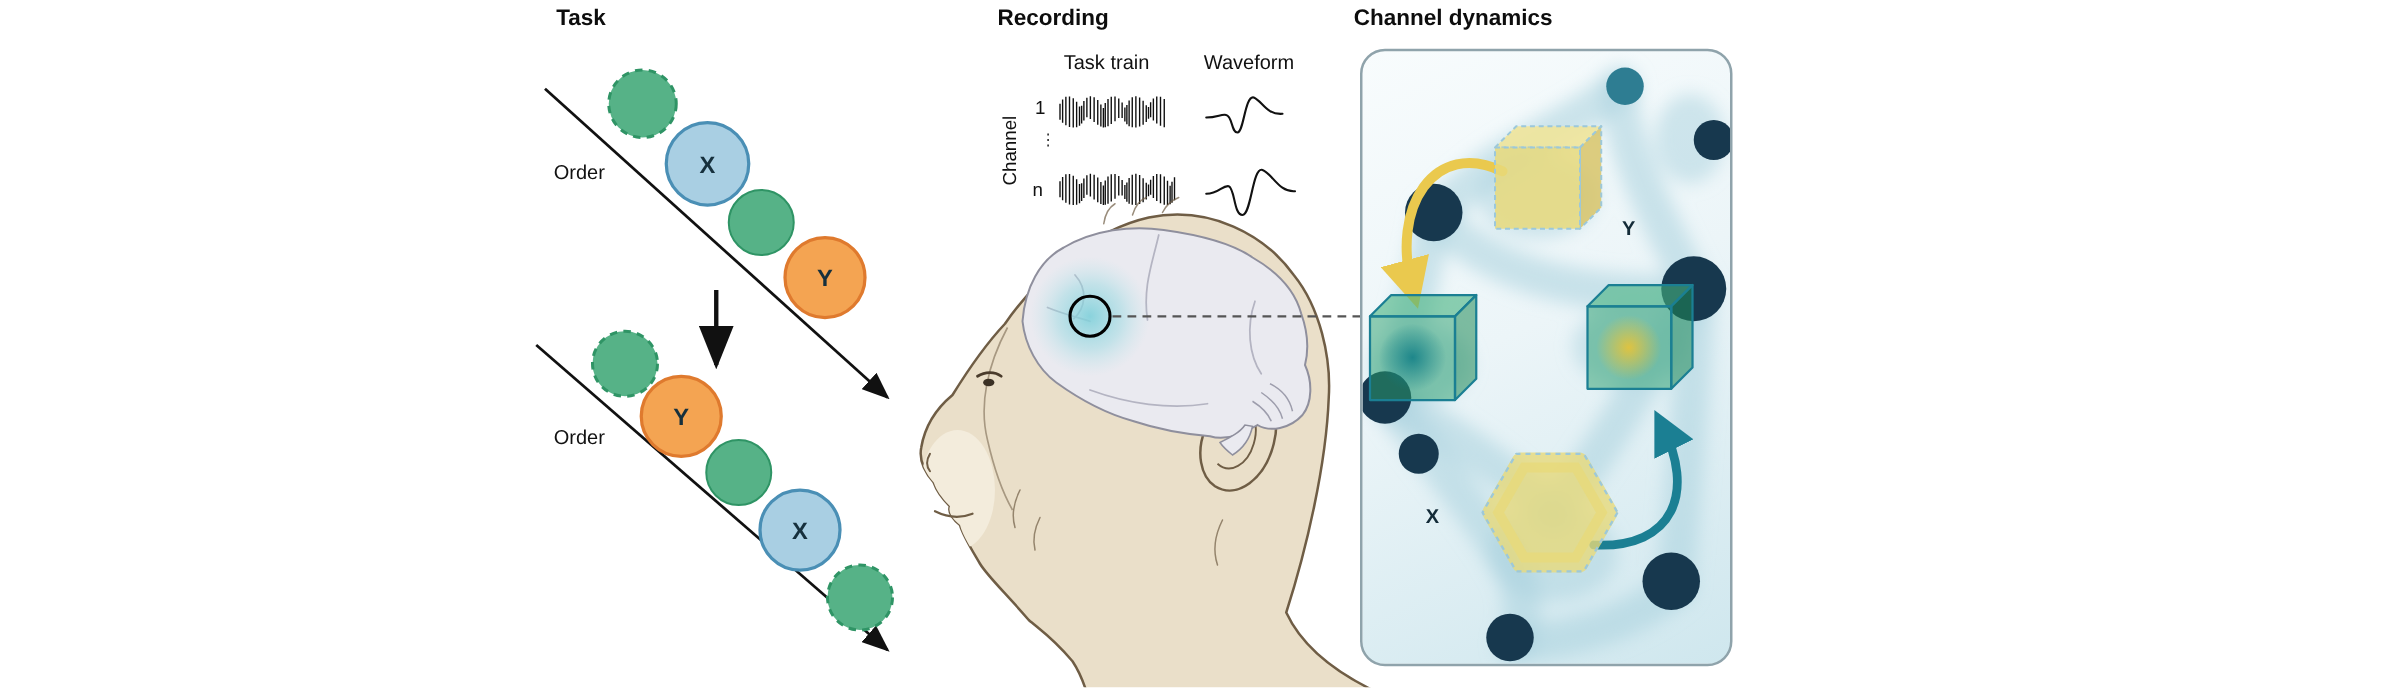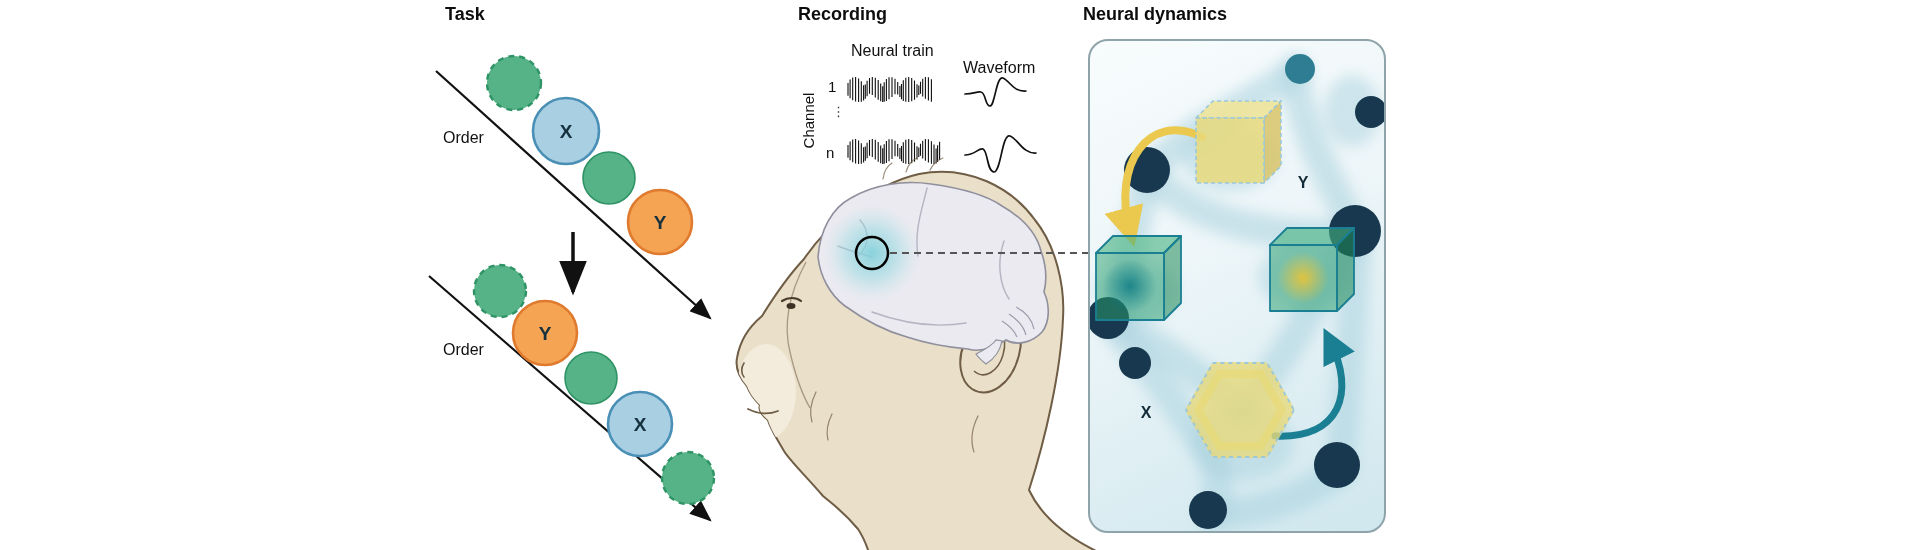--- a/index.html
+++ b/index.html
@@ -22,21 +22,21 @@
   .orderlbl{font-size:16px;fill:#111}
   .ndlbl{font-weight:bold;font-size:16px;fill:#132b38;text-anchor:middle}
 </style>
 </head>
 <body>
 
 <div class="abs" style="left:0;top:0;width:1620px;height:550px">
 
   <div class="panel-title" style="left:445px">Task</div>
   <div class="panel-title" style="left:798px">Recording</div>
-  <div class="panel-title" style="left:1083px">Neural dynamics</div>
+  <div class="panel-title" style="left:1083px">Channel dynamics</div>
 
   <svg class="abs" style="left:420px;top:40px" width="310" height="500" viewBox="0 0 310 500">
     <defs>
       <marker id="ah" viewBox="0 0 10 8" refX="9" refY="4" markerWidth="10" markerHeight="8" orient="auto">
         <path d="M0,0 L10,4 L0,8 Z" style="fill:var(--ink)"></path>
       </marker>
     </defs>
 
     <g>
       <line x1="16" y1="31" x2="290" y2="278" style="stroke:var(--ink)" stroke-width="2.2" marker-end="url(#ah)"></line>
@@ -65,22 +65,22 @@
       <circle cx="171" cy="338" r="26" style="fill:var(--green);stroke:var(--green_edge)" stroke-width="1.6"></circle>
       <g>
         <circle cx="220" cy="384" r="32" style="fill:var(--blue_fill);stroke:var(--blue_edge)" stroke-width="2.6"></circle>
         <text x="220" y="391" class="itemlbl">X</text>
       </g>
       <circle cx="268" cy="438" r="26" style="fill:var(--green);stroke:var(--green_edge)" stroke-width="2.4" stroke-dasharray="6 5"></circle>
       <text x="23" y="315" class="orderlbl">Order</text>
     </g>
   </svg>
 
-  <div class="lbl" style="left:851px;top:42px">Neural train</div>
-  <div class="lbl" style="left:963px;top:59px">Waveform</div>
+  <div class="lbl" style="left:851px;top:42px">Task train</div>
+  <div class="lbl" style="left:963px;top:42px">Waveform</div>
   <div class="vlbl">Channel</div>
   <div class="lbl" style="left:828px;top:78px;font-size:15px">1</div>
   <div class="lbl" style="left:832px;top:104px;font-size:13px;color:#333">⋮</div>
   <div class="lbl" style="left:826px;top:144px;font-size:15px">n</div>
 
   <svg class="abs" style="left:720px;top:60px" width="400" height="490" viewBox="0 0 400 490">
     <defs>
       <radialGradient id="glow" cx="50%" cy="50%" r="50%">
         <stop offset="0%" stop-color="#7fd0da" stop-opacity="0.9"></stop>
         <stop offset="55%" stop-color="#93d8e0" stop-opacity="0.45"></stop>

